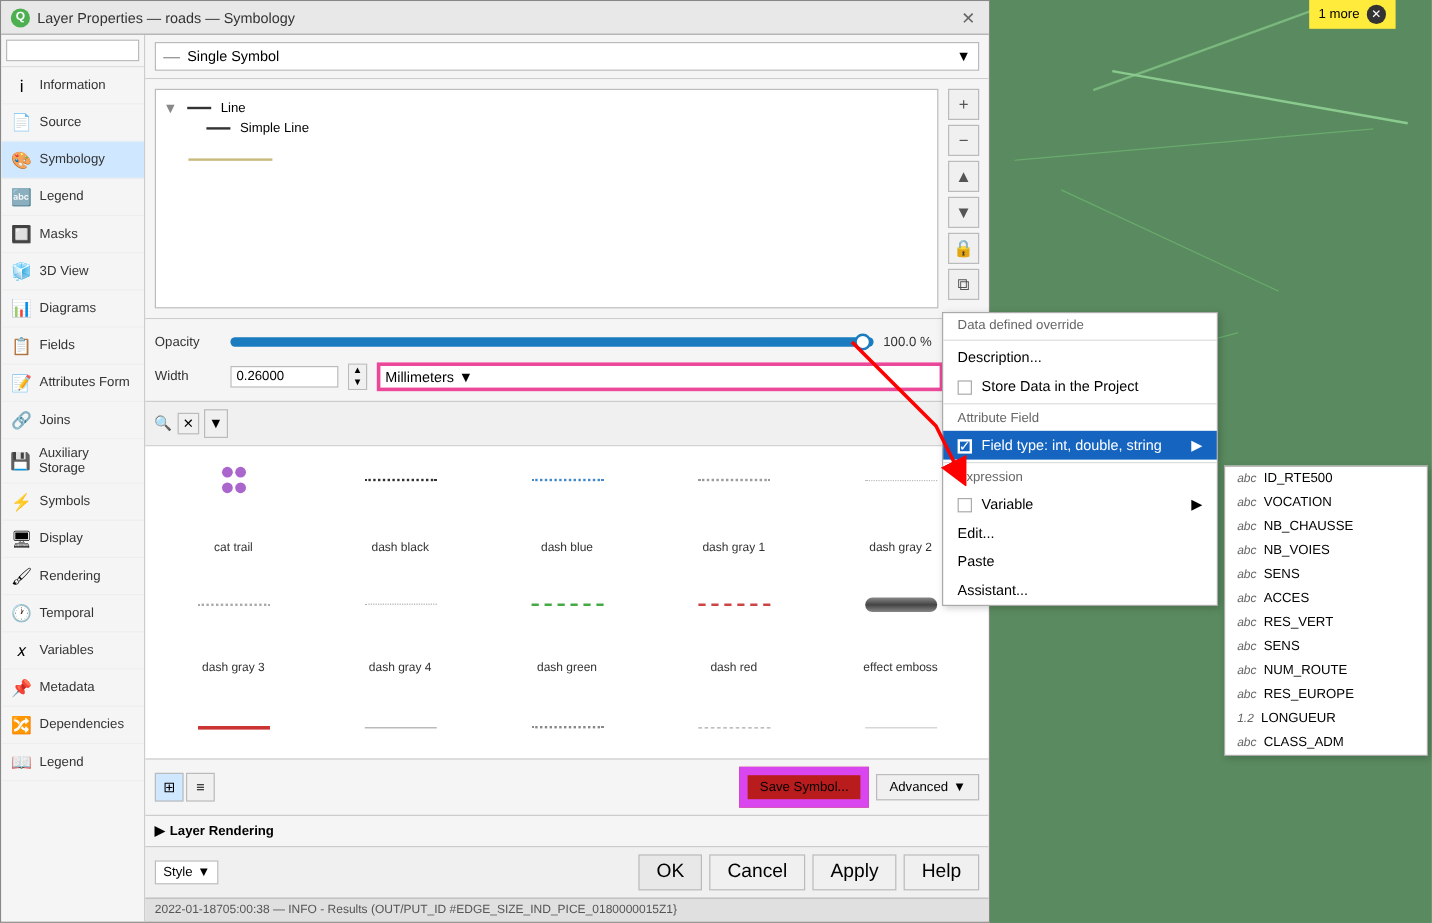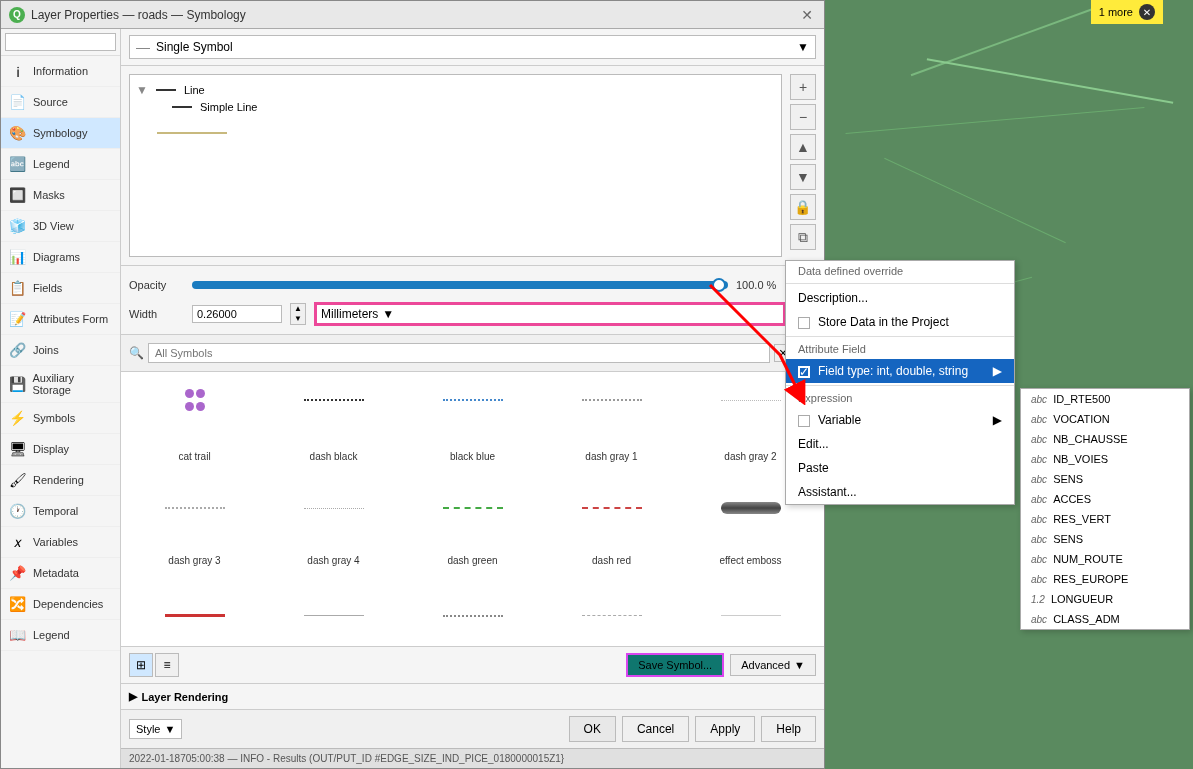--- a/index.html
+++ b/index.html
@@ -328,22 +328,22 @@
       border: 1px solid #bbb;
       background: #f0f0f0;
       cursor: pointer;
       display: flex; align-items: center; justify-content: center;
       font-size: 12px;
     }
     .view-btn.active { background: #d0e8ff; }
     .bottom-right { display: flex; gap: 6px; align-items: center; }
     .save-symbol-btn {
       padding: 4px 10px;
-      border: 2px solid #d946ef;
-      background: #0f766e;
+      border: 7px solid #d946ef;
+      background: #b91c1c;
       cursor: pointer;
       font-size: 11px;
     }
     .advanced-btn {
       padding: 4px 10px;
       border: 1px solid #bbb;
       background: #f0f0f0;
       cursor: pointer;
       font-size: 11px;
       display: flex; align-items: center; gap: 4px;
@@ -381,21 +381,21 @@
       gap: 4px;
       cursor: pointer;
       font-size: 11px;
     }
     .footer-buttons { display: flex; gap: 6px; }
     .footer-btn {
       padding: 5px 14px;
       border: 1px solid #bbb;
       background: #f0f0f0;
       cursor: pointer;
-      font-size: 12px;
+      font-size: 16px;
     }
     .footer-btn.ok { background: #e8e8e8; }
 
     
     .status-bar {
       height: 20px;
       background: #e0e0e0;
       border-top: 1px solid #bbb;
       padding: 2px 8px;
       font-size: 10px;
@@ -668,21 +668,20 @@
           </div>
 
           <div class="override-btn active" style="font-size:9px;border:2px solid red;background:white;position:relative;">
             <span>≡</span>
           </div>
         </div>
       </div>
 
       <div class="search-bar">
         <span style="font-size:12px;color:#888;">🔍</span>
-        <input class="search-input" type="text" placeholder="All Symbols" style="">
         <div class="search-clear">✕</div>
         <div class="search-dd">▼</div>
       </div>
 
       <div class="symbol-grid">
 
         <div class="symbol-cell">
           <div class="symbol-preview-img">
             <div style="display:flex;flex-direction:column;gap:4px;">
               <div style="display:flex;gap:2px;align-items:center;">
@@ -700,21 +699,21 @@
         <div class="symbol-cell">
           <div class="symbol-preview-img">
             <div style="border-top:2px dotted #333;width:60px;"></div>
           </div>
           <span class="symbol-name">dash  black</span>
         </div>
         <div class="symbol-cell">
           <div class="symbol-preview-img">
             <div style="border-top:2px dotted #4488cc;width:60px;"></div>
           </div>
-          <span class="symbol-name">black blue</span>
+          <span class="symbol-name">dash blue</span>
         </div>
         <div class="symbol-cell">
           <div class="symbol-preview-img">
             <div style="border-top:2px dotted #999;width:60px;"></div>
           </div>
           <span class="symbol-name">dash gray 1</span>
         </div>
         <div class="symbol-cell">
           <div class="symbol-preview-img">
             <div style="border-top:1px dotted #bbb;width:60px;"></div>

